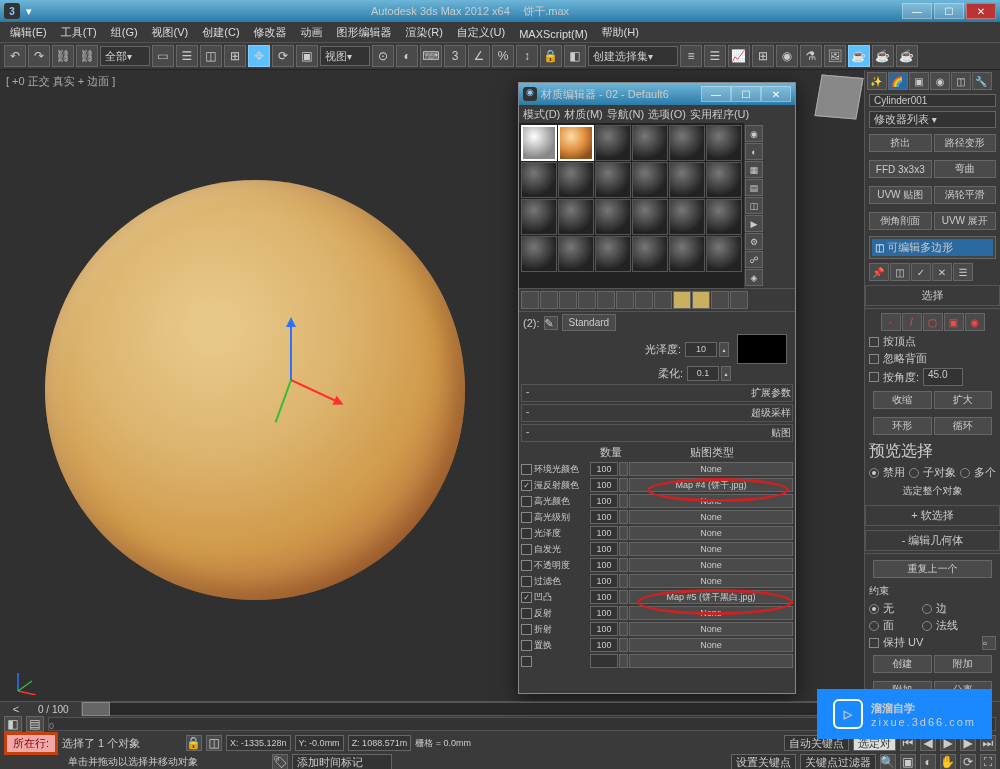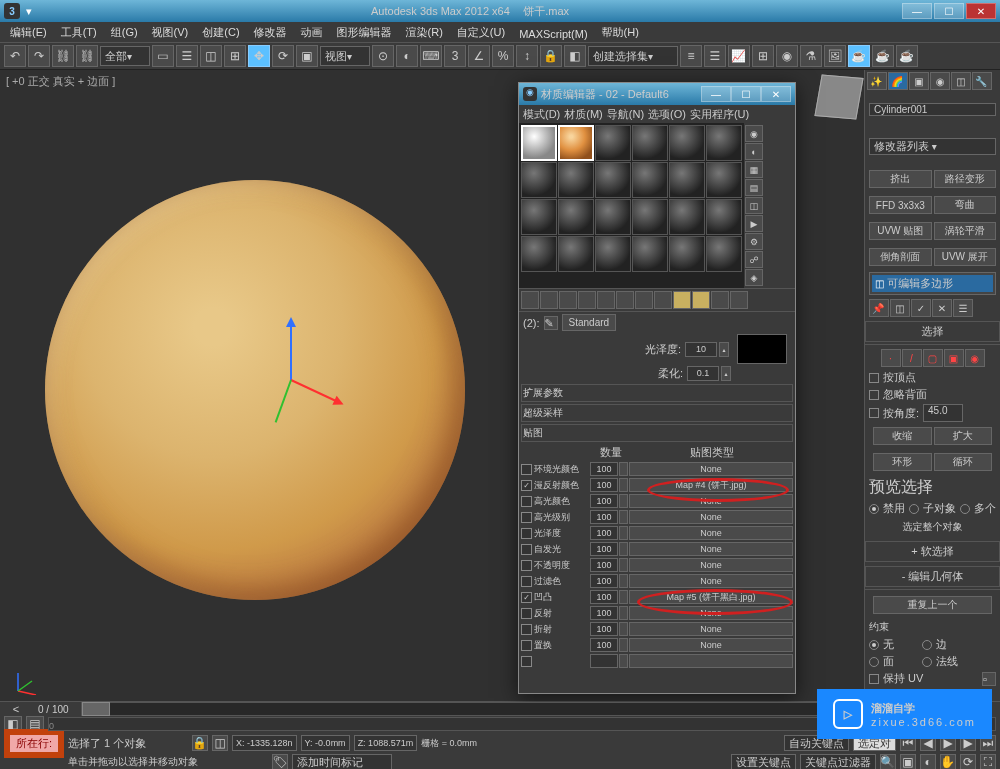--- a/index.html
+++ b/index.html
@@ -26,21 +26,21 @@
 .gizmo .z { background:#3070ff; bottom:0; }
 .gizmo .z::after { content:""; position:absolute; top:-8px; left:-4px; border:5px solid transparent; border-bottom:10px solid #3070ff; }
 .gizmo .x { background:#ff3030; transform:rotate(115deg); bottom:0; height:55px; }
 .gizmo .x::after { content:""; position:absolute; top:-8px; left:-4px; border:5px solid transparent; border-bottom:10px solid #ff3030; }
 .gizmo .y { background:#30c030; transform:rotate(200deg); bottom:0; height:45px; }
 .viewcube { position:absolute; top:6px; right:4px; width:42px; height:42px; background:#888; border:1px solid #aaa; transform:rotate(5deg) skew(-5deg); }
 .axistripod { position:absolute; left:14px; bottom:6px; width:28px; height:28px; }
 .sidepanel { width:136px; background:#3a3a3a; border-left:1px solid #555; display:flex; flex-direction:column; overflow:hidden; }
 .sidepanel .tabs { display:flex; flex-wrap:wrap; padding:2px; gap:1px; }
 .sidepanel .tabs .t { width:20px; height:18px; background:#4a4a4a; border:1px solid #666; display:flex; align-items:center; justify-content:center; font-size:10px; }
-.sidepanel input, .sidepanel .field { width:calc(100% - 8px); margin:11px 4px; background:#333; border:1px solid #666; height:18px; padding:0 4px; color:#ccc; font-size:10px; }
+.sidepanel input, .sidepanel .field { width:calc(100% - 8px); margin:2px 4px; background:#333; border:1px solid #666; height:18px; padding:0 4px; color:#ccc; font-size:10px; }
 .sidepanel .btn2 { display:flex; gap:2px; padding:4px 4px; }
 .sidepanel .btn2 .b { flex:1; height:18px; background:#4a4a4a; border:1px solid #666; display:flex; align-items:center; justify-content:center; font-size:10px; }
 .sidepanel .sect { padding:2px 4px; border-top:1px solid #555; }
 .sidepanel .secthead { text-align:center; background:#3a3a3a; padding:2px; border:1px solid #555; margin:2px 0; }
 .sidepanel .row { display:flex; align-items:center; gap:4px; padding:1px 0; font-size:10px; }
 .sidepanel .radio { width:10px; height:10px; border:1px solid #888; border-radius:50%; display:inline-block; }
 .sidepanel .radio.on::after { content:""; display:block; width:4px; height:4px; background:#ccc; border-radius:50%; margin:2px; }
 .sidepanel .chk { width:10px; height:10px; border:1px solid #888; display:inline-block; }
 .sidepanel .listbox { background:#444; border:1px solid #666; height:54px; margin:2px 4px; padding:2px; }
 .sidepanel .listbox .item { background:#2a6aa0; color:#fff; padding:1px 3px; font-size:10px; }
@@ -61,21 +61,21 @@
 .matedit .metools .mt.on { background:#c8b060; }
 .matedit .matname { display:flex; align-items:center; padding:2px 4px; gap:4px; }
 .matedit .matname .nm { flex:1; background:#333; border:1px solid #666; height:18px; padding:0 4px; font-size:10px; display:flex; align-items:center; }
 .matedit .matname .std { background:#4a4a4a; border:1px solid #666; padding:2px 6px; font-size:10px; }
 .matedit .params { flex:1; overflow-y:auto; overflow-x:hidden; padding:0 2px; }
 .matedit .prow { display:flex; align-items:center; gap:2px; padding:1px 0; font-size:10px; }
 .matedit .prow .lbl { width:56px; text-align:right; padding-right:2px; }
 .matedit .prow .num { width:32px; height:15px; background:#333; border:1px solid #666; text-align:center; font-size:9px; line-height:13px; }
 .matedit .prow .spin { width:10px; height:15px; background:#4a4a4a; border:1px solid #666; display:flex; align-items:center; justify-content:center; font-size:6px; }
 .matedit .prow .sw { width:18px; height:15px; background:#222; border:1px solid #666; }
-.matedit .rollhead { background:#3a3a3a; border:1px solid #555; text-align:left; padding:1px; margin:2px 0; font-size:10px; position:relative; }
+.matedit .rollhead { background:#3a3a3a; border:1px solid #555; text-align:right; padding:1px; margin:2px 0; font-size:10px; position:relative; }
 .matedit .rollhead::before { content:"-"; position:absolute; left:4px; }
 .matedit .maptable { font-size:10px; }
 .matedit .maptable .hdr { display:flex; padding:1px 0; }
 .matedit .maptable .hdr .c1 { width:70px; text-align:center; }
 .matedit .maptable .hdr .c2 { width:40px; text-align:center; }
 .matedit .maptable .hdr .c3 { flex:1; text-align:center; }
 .matedit .maprow { display:flex; align-items:center; gap:1px; padding:0; height:16px; }
 .matedit .maprow .ck { width:11px; height:11px; border:1px solid #888; background:#333; font-size:8px; line-height:9px; text-align:center; }
 .matedit .maprow .ck.on::after { content:"✓"; color:#ccc; }
 .matedit .maprow .nm2 { width:56px; font-size:9px; padding-left:1px; }
@@ -84,21 +84,21 @@
 .matedit .maprow .mapbtn { flex:1; height:14px; background:#4a4a4a; border:1px solid #666; text-align:center; font-size:9px; line-height:12px; overflow:hidden; }
 .circle-mark { position:absolute; border:3px solid #d02020; border-radius:50%; pointer-events:none; }
 
 .bottom { height:68px; background:#3a3a3a; border-top:1px solid #555; display:flex; flex-direction:column; }
 .timeline { height:22px; display:flex; align-items:center; padding:0 6px; gap:6px; }
 .timeline .slider { flex:1; height:14px; background:#282828; border:1px solid #555; position:relative; }
 .timeline .slider .handle { position:absolute; left:0; top:-1px; width:28px; height:14px; background:#666; border:1px solid #888; }
 .statusrow { display:flex; align-items:center; height:22px; padding:0 4px; gap:4px; font-size:10px; }
 .statusrow .box { background:#333; border:1px solid #666; padding:1px 4px; height:16px; display:flex; align-items:center; }
 .statusrow .coord { background:#333; border:1px solid #666; padding:1px 3px; height:16px; font-size:9px; display:flex; align-items:center; }
-.pinkbtn { background:#f0a8a8; color:#800; border:6px solid #c2410c; padding:1px 6px; }
+.pinkbtn { background:#f0a8a8; color:#800; border:3px solid #c2410c; padding:1px 6px; }
 .watermark { position:absolute; right:8px; bottom:30px; background:#1a88ff; color:#fff; padding:10px 16px; display:flex; align-items:center; gap:8px; font-size:20px; font-weight:bold; z-index:50; }
 .watermark .play { width:30px; height:30px; border:2px solid #fff; border-radius:6px; display:flex; align-items:center; justify-content:center; }
 .watermark .sub { font-size:11px; font-weight:normal; display:block; letter-spacing:2px; }
 </style>
 </head>
 <body>
 
 <div class="titlebar">
   <div class="logo">3</div>
   <div style="width:12px;height:12px;margin-left:6px;color:#fff">▾</div>

